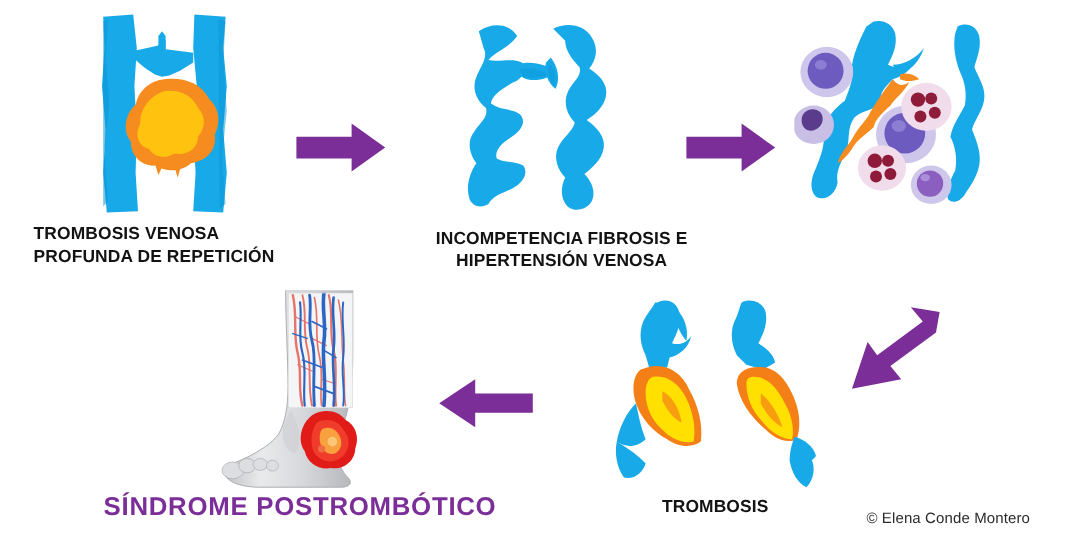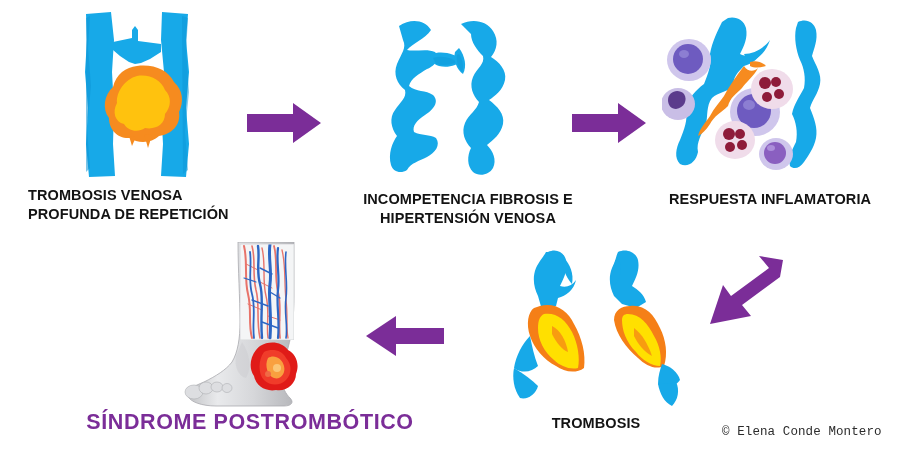--- a/index.html
+++ b/index.html
@@ -49,21 +49,21 @@
     font-weight: bold;
     font-size: 21.5px;
     letter-spacing: 0.6px;
     color: #7B2D98;
     user-select: none;
   }
   #credit {
     position: absolute;
     left: 722px;
     top: 425px;
-    font-family: Liberation Mono, monospace;
+    font-family: Liberation Sans, sans-serif;
     font-size: 12.5px;
     color: #2b2b2b;
     letter-spacing: 0.1px;
     user-select: none;
   }
 
   .fig { position: absolute; }
 </style>
 </head>
 <body>
@@ -309,21 +309,20 @@
       <circle cx="86" cy="132" r="3" fill="#F06A45"></circle>
     </g>
   </svg>
 
   <div class="caption" id="cap-dvt">TROMBOSIS VENOSA
 PROFUNDA DE REPETICIÓN</div>
 
   <div class="caption" id="cap-valve">INCOMPETENCIA FIBROSIS  E
 HIPERTENSIÓN VENOSA</div>
 
-  <div class="caption" id="cap-inflam">RESPUESTA INFLAMATORIA</div>
 
   <div class="caption" id="cap-fibrosis">TROMBOSIS</div>
 
   <div id="title-pts">SÍNDROME POSTROMBÓTICO</div>
 
   <div id="credit">© Elena Conde Montero</div>
 
 </div>
 
 </body></html>

